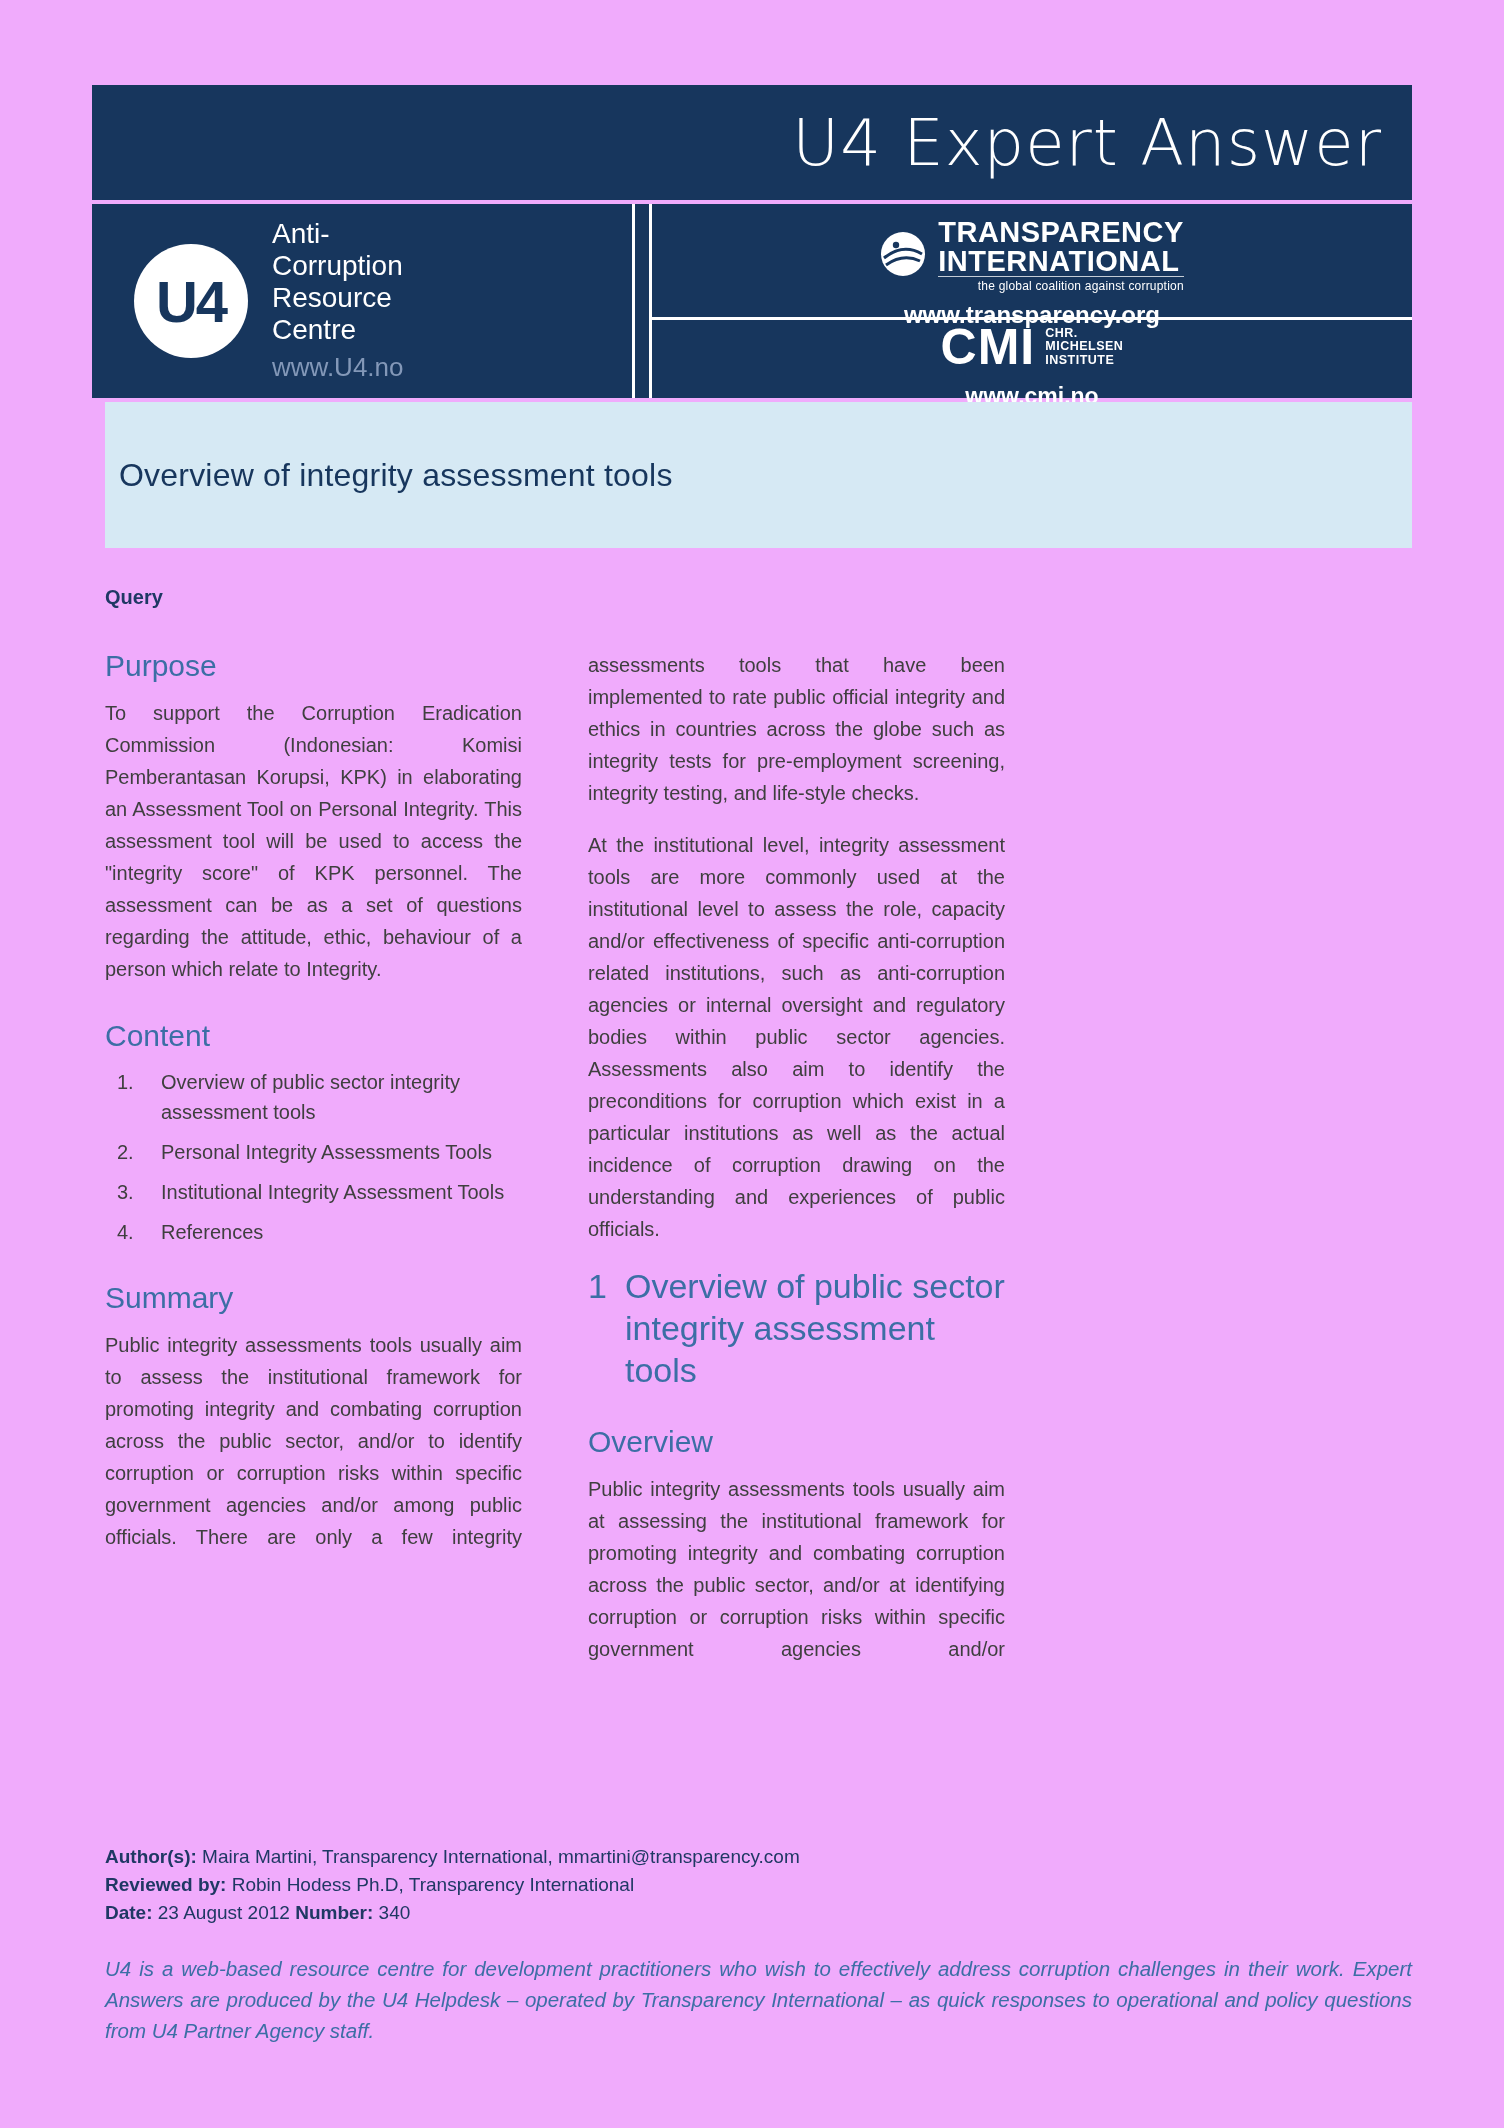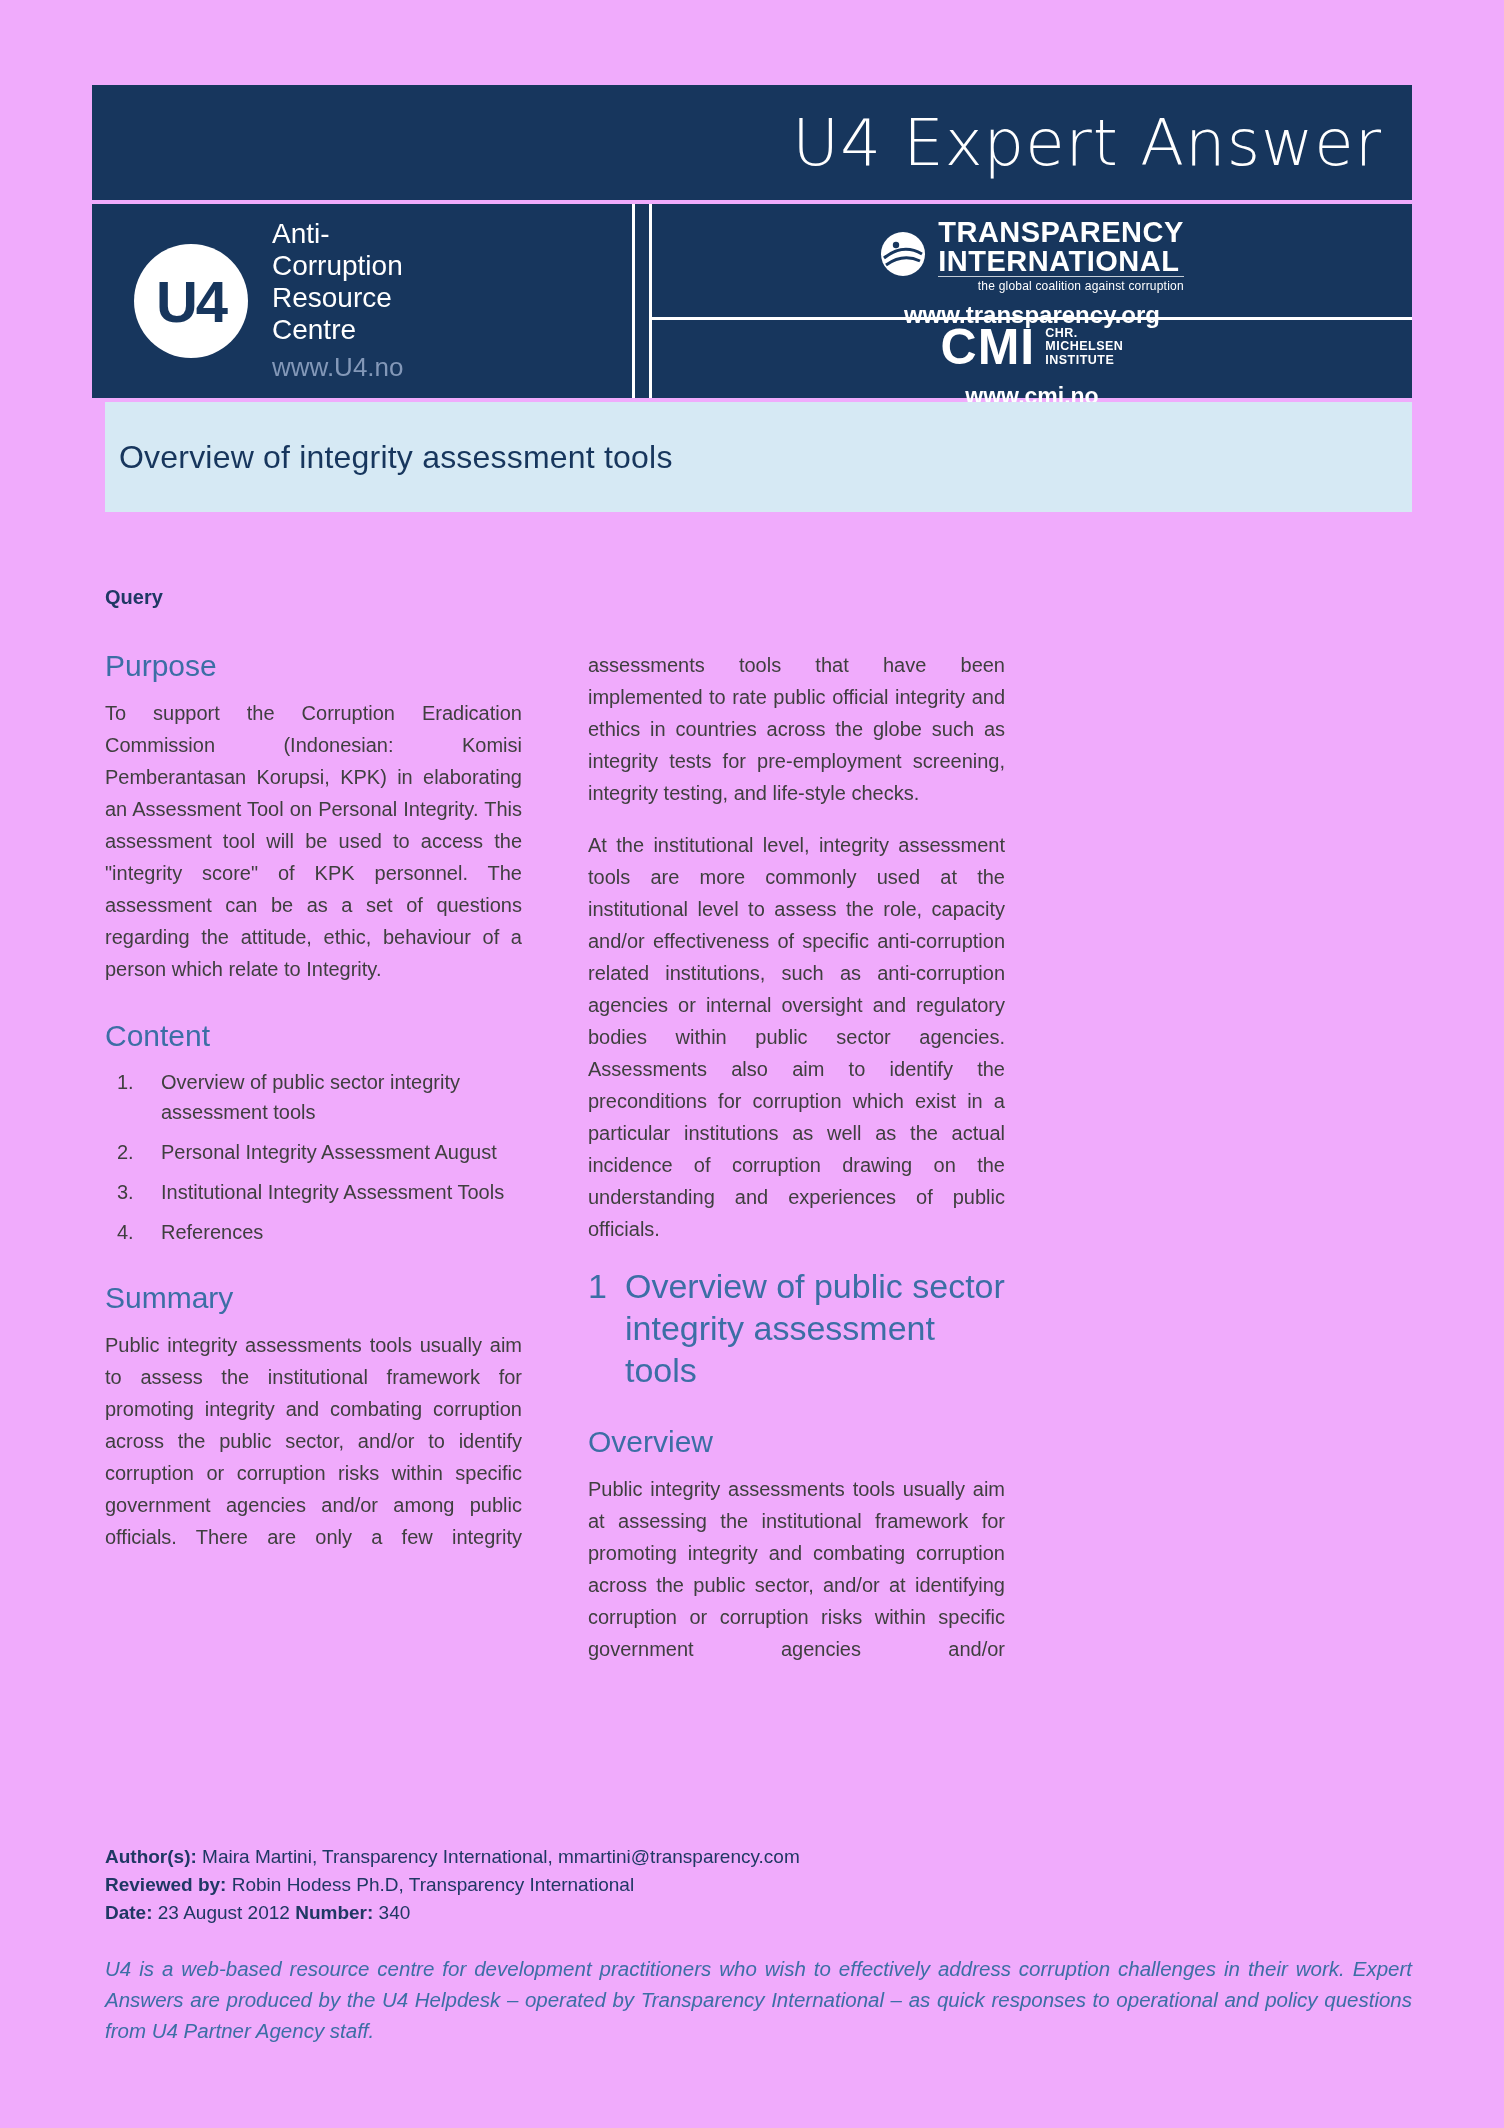--- a/index.html
+++ b/index.html
@@ -41,21 +41,21 @@
   .ti-url{text-align:center;color:#fff;font-weight:700;font-size:24px;margin-top:8px;}
   .h-divider{position:absolute;top:113px;left:0;right:0;height:3px;background:#fff;}
   .cmi-section{position:absolute;top:116px;left:0;right:0;bottom:0;
                display:flex;flex-direction:column;align-items:center;gap:10px;}
   .cmi-row{display:flex;align-items:center;gap:10px;margin-top:2px;}
   .cmi-big{color:#fff;font-size:50px;font-weight:800;line-height:50px;letter-spacing:1px;}
   .cmi-inst{color:#fff;font-size:12.5px;line-height:13.5px;font-weight:600;letter-spacing:0.5px;}
   .cmi-url{color:#fff;font-weight:700;font-size:23px;margin-top:1px;}
 
   
-  .title-banner{position:absolute;left:105px;top:402px;width:1307px;height:110px;
+  .title-banner{position:absolute;left:105px;top:402px;width:1307px;height:146px;
                 background:var(--banner);display:flex;align-items:center;
                 padding-left:14px;box-sizing:border-box;}
   .title-banner h2{margin:0;color:var(--navy);font-size:32px;font-weight:400;letter-spacing:0.2px;}
 
   
   .main{position:absolute;left:105px;top:586px;width:900px;}
   .query-label{color:var(--meta);font-weight:700;font-size:20px;}
   .query-text{margin:24px 0 0;color:var(--body);font-weight:700;font-style:italic;
               font-size:21px;line-height:31px;text-align:justify;word-spacing:1.5px;}
   .columns{display:flex;gap:66px;margin-top:40px;}
@@ -157,21 +157,21 @@
         <p class="body-para">To support the Corruption Eradication Commission (Indonesian: Komisi Pemberantasan Korupsi, KPK) in elaborating an Assessment Tool on Personal Integrity. This assessment tool will be used to access the "integrity score" of KPK personnel. The assessment can be as a set of questions regarding the attitude, ethic, behaviour of a person which relate to Integrity.</p>
 
         <h3 class="blue">Content</h3>
         <ul class="toc">
           <li class="toc-item">
             <span class="toc-num">1.</span>
             <span class="toc-text">Overview of public sector integrity assessment tools</span>
           </li>
           <li class="toc-item">
             <span class="toc-num">2.</span>
-            <span class="toc-text">Personal Integrity Assessment August</span>
+            <span class="toc-text">Personal Integrity Assessments Tools</span>
           </li>
           <li class="toc-item">
             <span class="toc-num">3.</span>
             <span class="toc-text">Institutional Integrity Assessment Tools</span>
           </li>
           <li class="toc-item">
             <span class="toc-num">4.</span>
             <span class="toc-text">References</span>
           </li>
         </ul>

